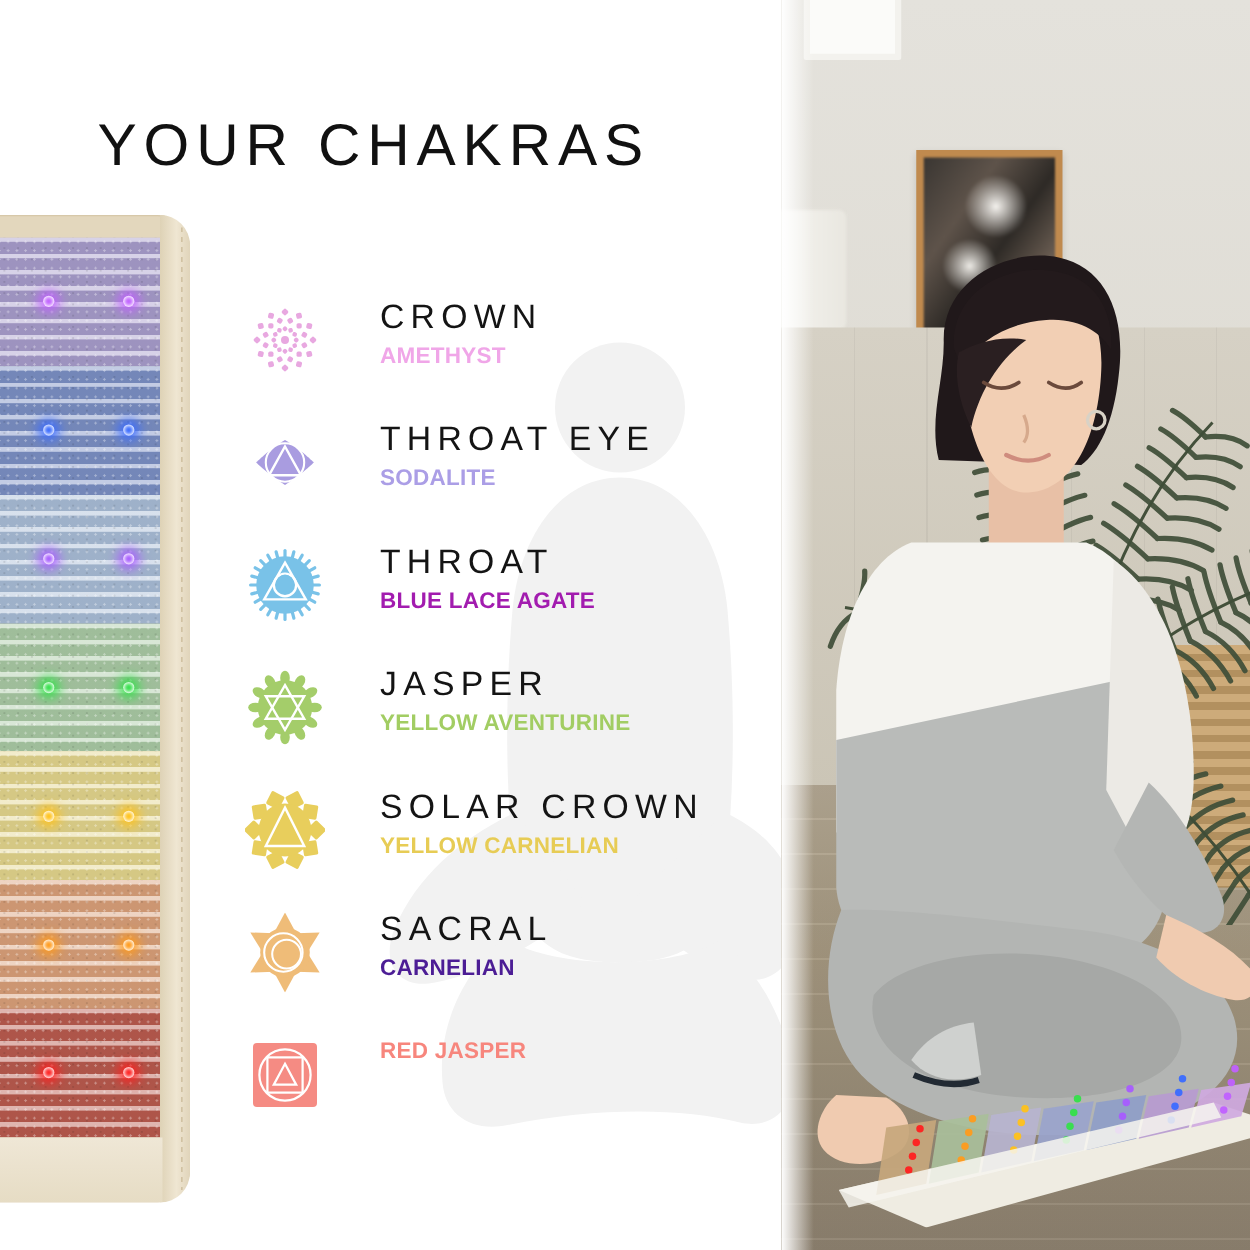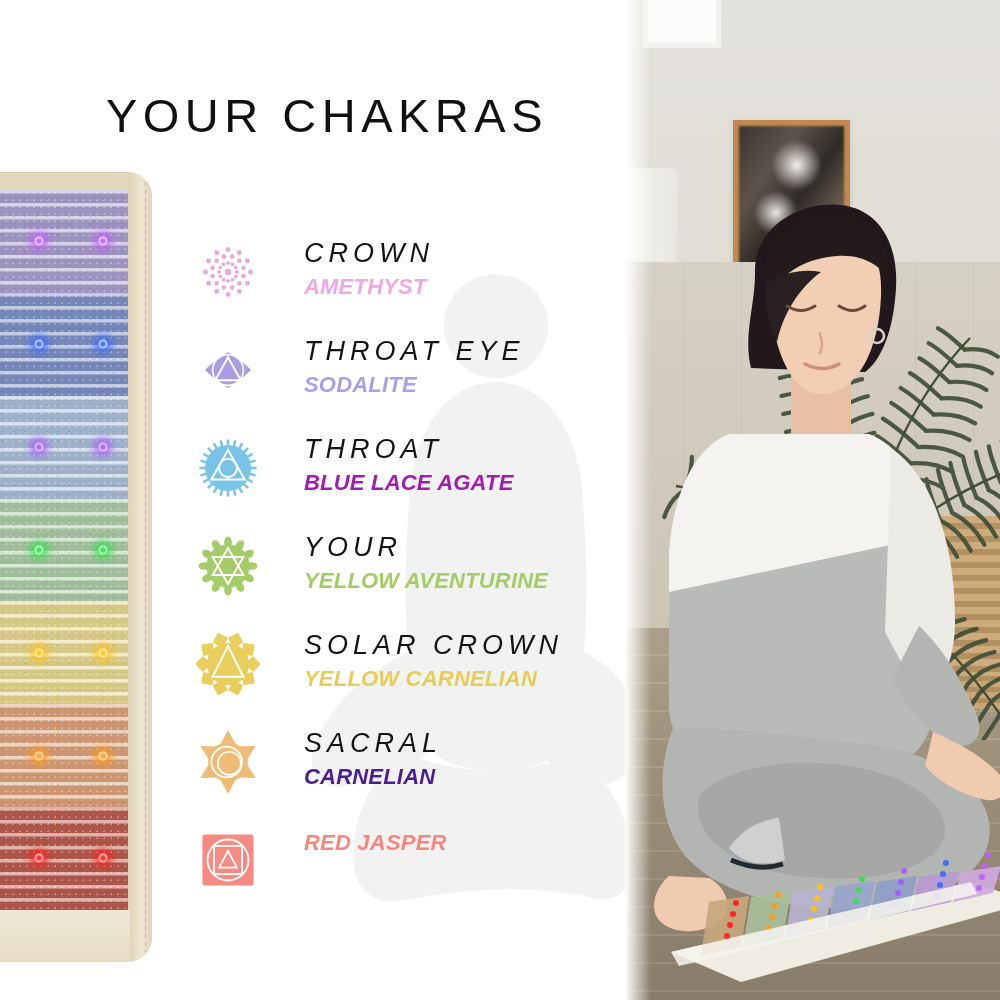--- a/index.html
+++ b/index.html
@@ -61,46 +61,46 @@
     background:repeating-linear-gradient(to bottom,#c9b896 0 4px,transparent 4px 8px);
   }
   .mat-foot {
     position:absolute; left:0; right:22px; bottom:0; height:52px;
     background:linear-gradient(to bottom,#efe7d6,#e6dcc4);
   }
 
   
   .title {
     position:absolute; left:78px; top:88px; width:470px;
-    text-align:right;
+    text-align:left;
     font-size:47px; font-weight:300; letter-spacing:5.5px; color:#111;
     font-family:"Liberation Sans", sans-serif;
   }
 
   .watermark {
     position:absolute; left:300px; top:230px; width:340px; height:720px;
     opacity:1; pointer-events:none;
   }
 
   .chakra-list {
     position:absolute; left:196px; top:232px; width:420px;
   }
   .chakra-row {
-    position:relative; height:98px;font-style:italic;
+    position:relative; height:98px;
   }
   .chakra-icon {
     position:absolute; left:0; top:8px; width:64px; height:64px;
   }
   .chakra-text { position:absolute; left:108px; top:6px; }
   .chakra-name {
     font-size:27px; font-weight:300; letter-spacing:5px; color:#141414;
     line-height:1.18; white-space:nowrap;
   }
   .gem-name {
-    font-size:22px; font-weight:700; letter-spacing:.2px;
+    font-size:18px; font-weight:700; letter-spacing:.2px;
     line-height:1.25; margin-top:3px; white-space:nowrap;
   }
 
   
   .photo {
     position:absolute; right:0; top:0; width:375px; height:1000px;
     overflow:hidden; background:#d9d6ce;
   }
   .wall {
     position:absolute; inset:0;
@@ -368,21 +368,21 @@
             <ellipse cx="17.957060059975774" cy="31.499999999999996" rx="6" ry="9" transform="rotate(300 17.957060059975774 31.499999999999996)" fill="#a4cd6a"></ellipse>
             <ellipse cx="31.499999999999982" cy="17.95706005997578" rx="6" ry="9" transform="rotate(330 31.499999999999982 17.95706005997578)" fill="#a4cd6a"></ellipse>
             <ellipse cx="49.99999999999999" cy="13" rx="6" ry="9" transform="rotate(360 49.99999999999999 13)" fill="#a4cd6a"></ellipse>
             <ellipse cx="68.5" cy="17.957060059975774" rx="6" ry="9" transform="rotate(390.00000000000006 68.5 17.957060059975774)" fill="#a4cd6a"></ellipse>
             <ellipse cx="82.04293994002421" cy="31.499999999999982" rx="6" ry="9" transform="rotate(419.99999999999994 82.04293994002421 31.499999999999982)" fill="#a4cd6a"></ellipse>
             <circle cx="50" cy="50" r="34" fill="#a4cd6a"></circle>
         <path d="M50 22 L74 64 L26 64 Z" fill="none" stroke="#ffffff" stroke-width="3"></path>
         <path d="M50 78 L26 36 L74 36 Z" fill="none" stroke="#ffffff" stroke-width="3"></path>
           </svg></div>
         <div class="chakra-text">
-          <div class="chakra-name">YOUR</div>
+          <div class="chakra-name">JASPER</div>
           <div class="gem-name" style="color:#a2cd63">YELLOW AVENTURINE</div>
         </div>
       </div>
       <div class="chakra-row">
         <div class="chakra-icon"><svg viewBox="0 0 100 100" width="64" height="64">
             <rect x="80" y="41" width="18" height="18" transform="rotate(45 89 50)" rx="2" fill="#e8ce5c"></rect>
             <rect x="72.55166278062295" y="63.92362483940646" width="18" height="18" transform="rotate(81 81.55166278062295 72.92362483940646)" rx="2" fill="#e8ce5c"></rect>
             <rect x="53.05166278062295" y="78.09120413551099" width="18" height="18" transform="rotate(117 62.05166278062295 87.09120413551099)" rx="2" fill="#e8ce5c"></rect>
             <rect x="28.948337219377052" y="78.09120413551099" width="18" height="18" transform="rotate(153 37.94833721937705 87.09120413551099)" rx="2" fill="#e8ce5c"></rect>
             <rect x="9.448337219377052" y="63.92362483940646" width="18" height="18" transform="rotate(189 18.448337219377052 72.92362483940646)" rx="2" fill="#e8ce5c"></rect>

